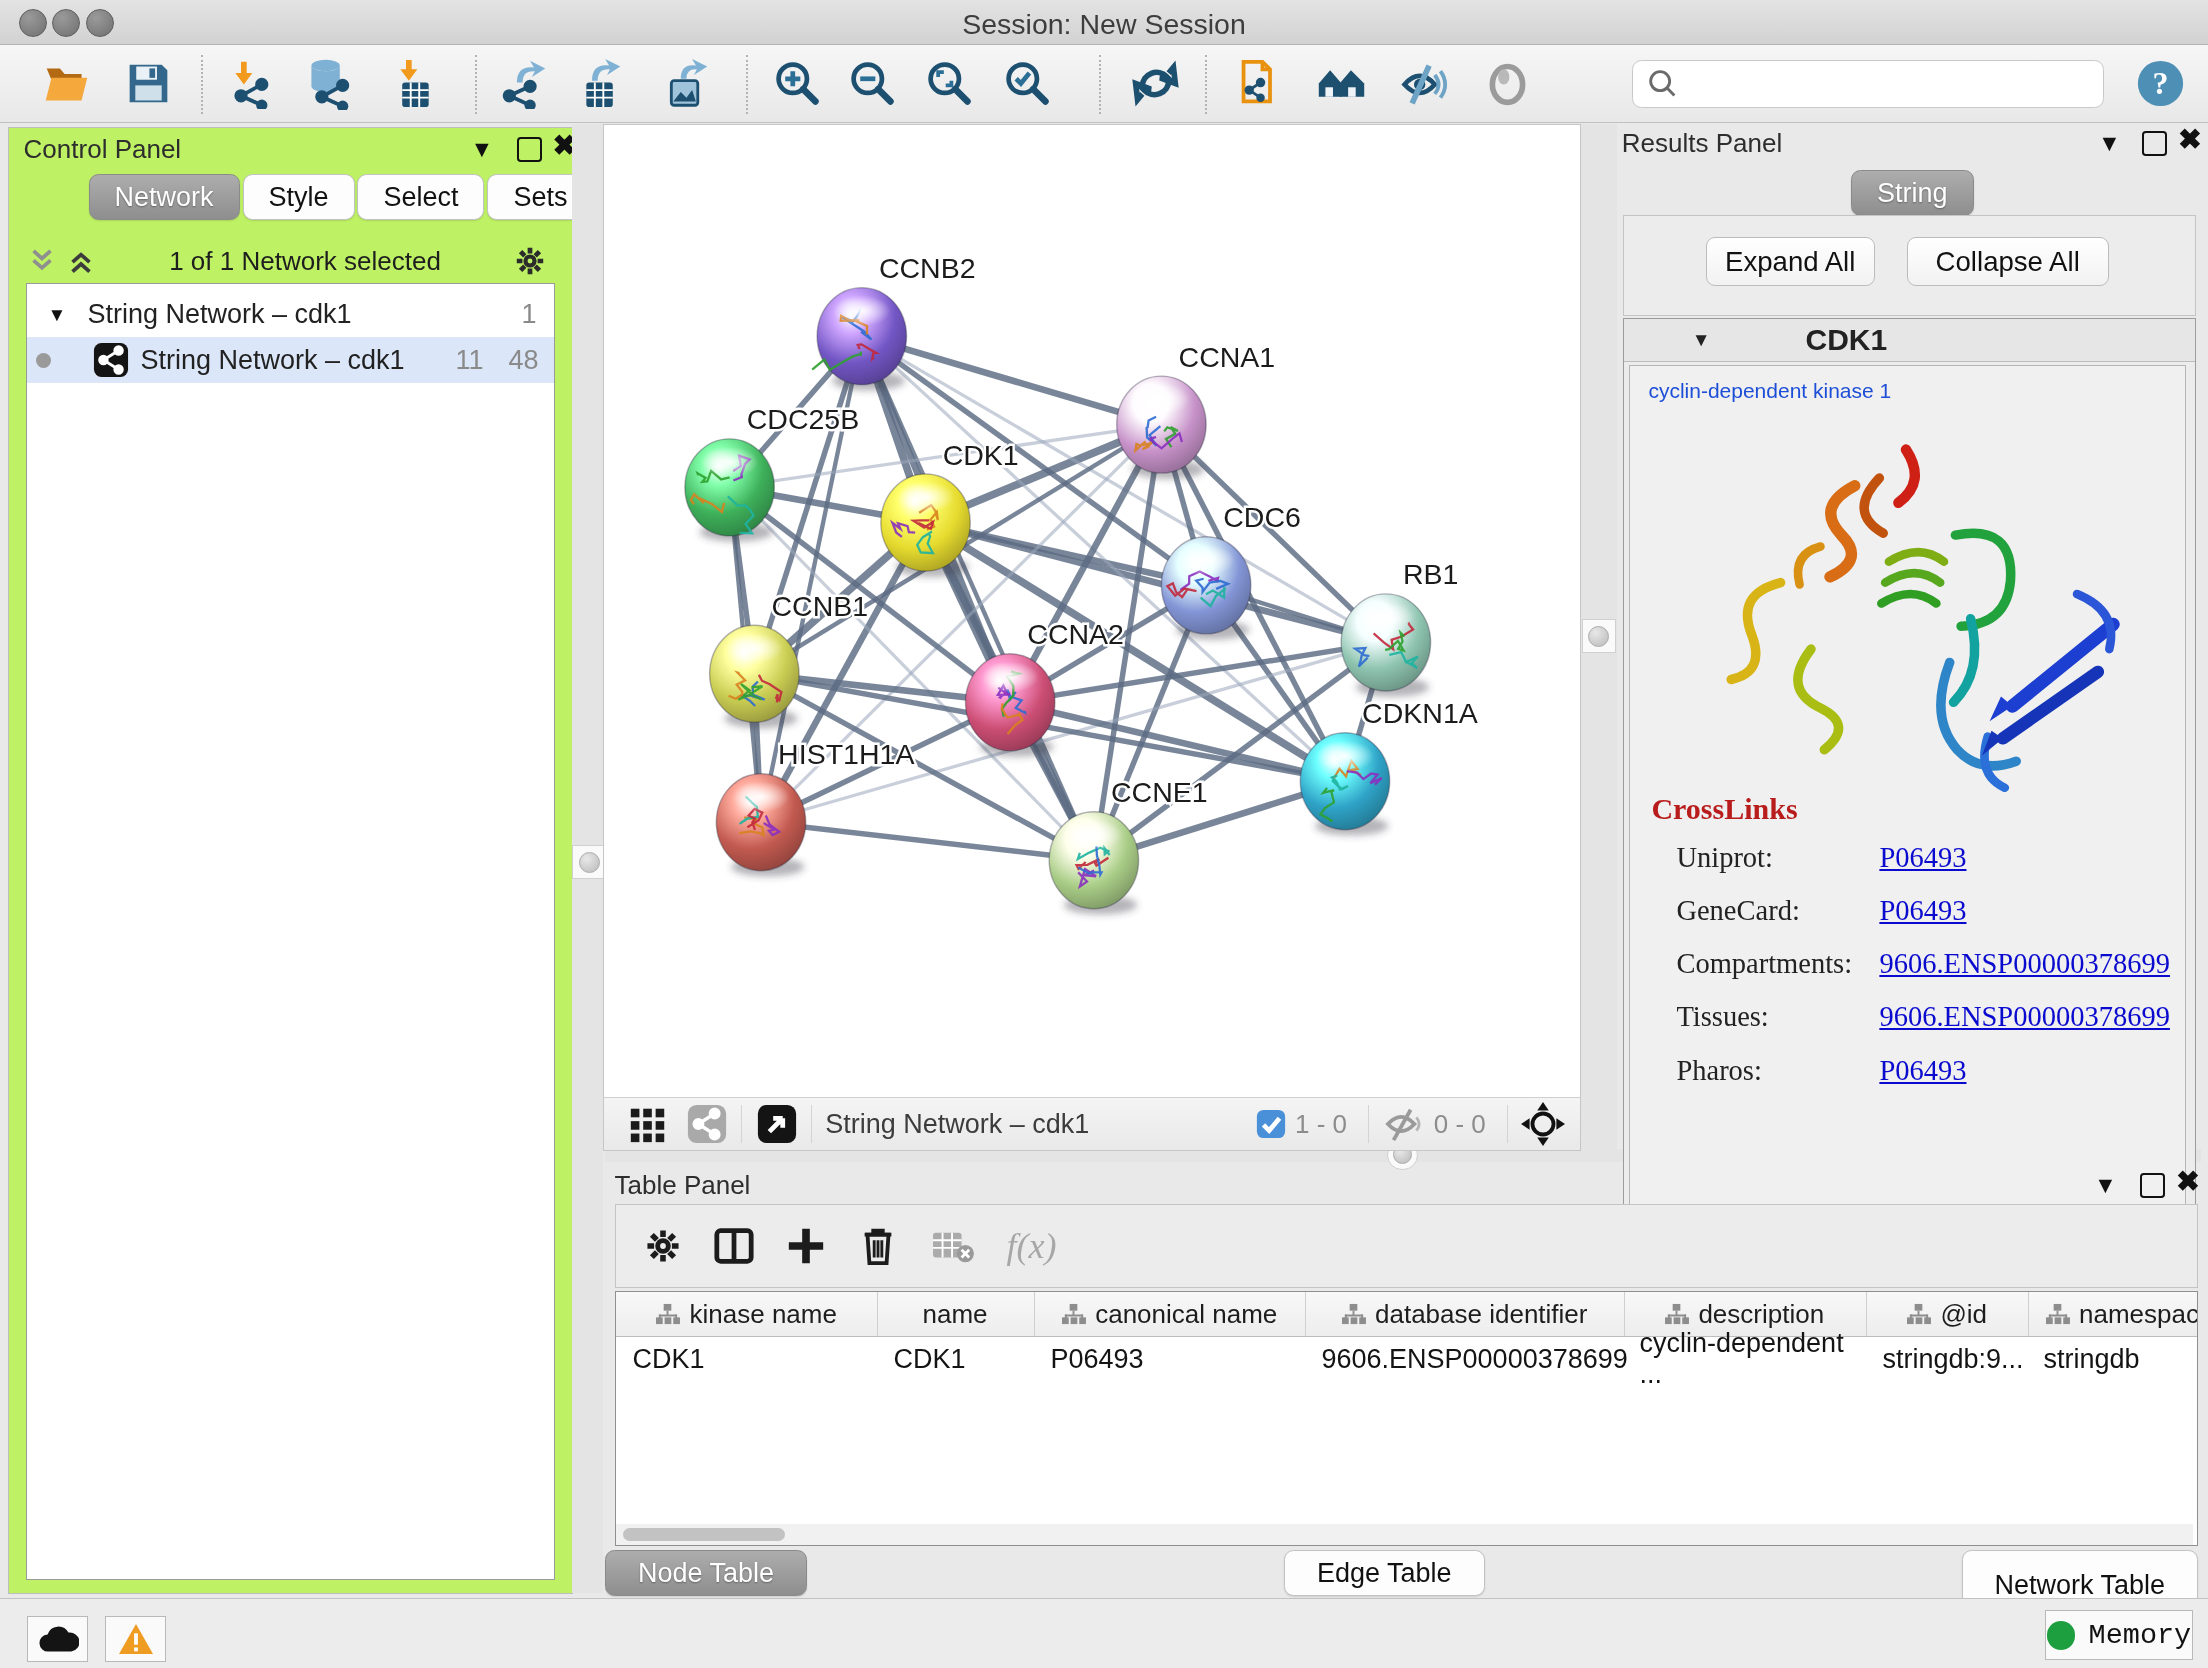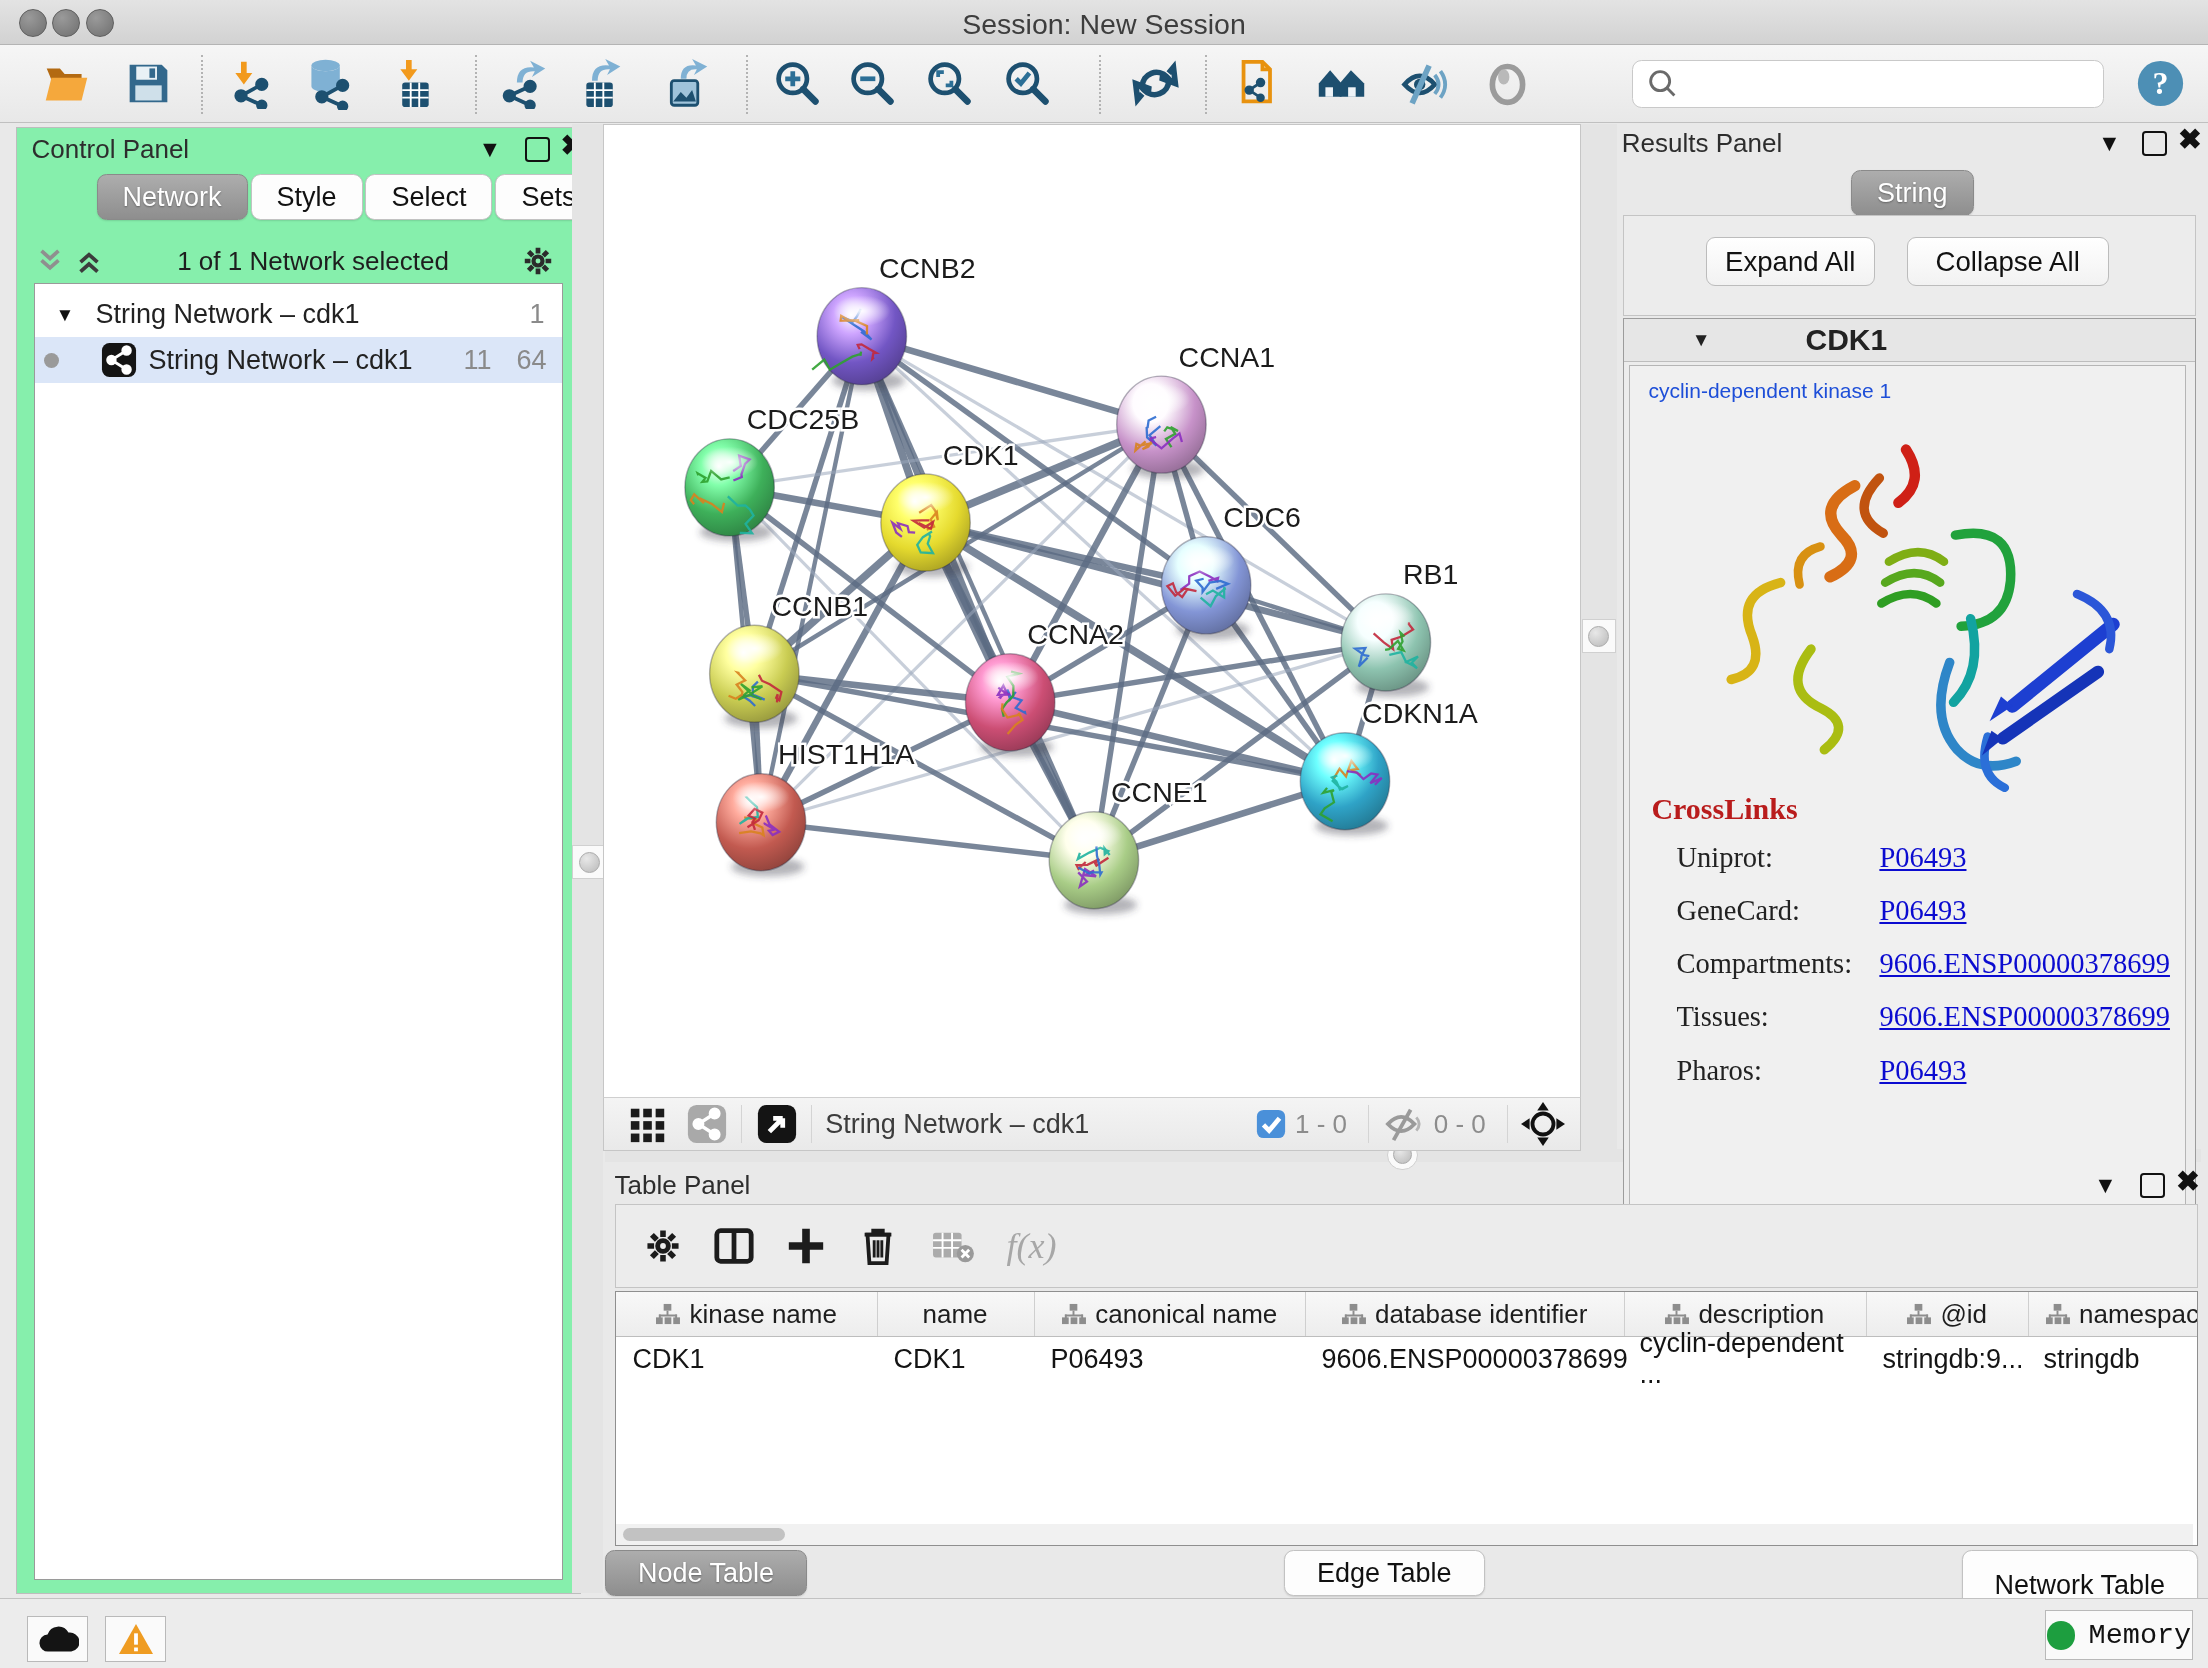--- a/index.html
+++ b/index.html
@@ -32,21 +32,21 @@
   .close-x{font-size:28.5px;font-weight:bold;color:#111;}
   .tab{height:44px;padding:0 25px;display:inline-flex;align-items:center;justify-content:center;
     font-size:27px;background:#fdfdfd;border:1px solid #c2c2c2;border-radius:9.5px;
     margin-right:2.9px;color:#111;box-shadow:0 1px 1.9px rgba(0,0,0,.12);}
   .tab.sel{background:linear-gradient(#adadad,#8e8e8e);color:#fff;border-color:#8a8a8a;
     text-shadow:0 1px 1.9px rgba(0,0,0,.35);}
   .btn{background:linear-gradient(#ffffff,#f2f2f2);border:1.9px solid #bcbcbc;border-radius:9px;
     font-size:27.6px;color:#111;display:inline-flex;align-items:center;justify-content:center;}
   
   #control-panel{position:absolute;left:7.6px;top:127px;width:563px;height:1465px;
-    background:#86efac;border:1px solid #bdbdbd;margin-left:8px;}
+    background:#bef264;border:1px solid #bdbdbd;}
   #cp-tree{position:absolute;left:17px;top:155px;width:527px;height:1295px;background:#fff;
     border:1.9px solid #9a9a9a;}
   .tree-row{position:absolute;left:0;width:100%;height:46px;display:flex;align-items:center;font-size:27px;}
   .tree-row.sel{background:#dbe6f8;}
   .count{color:#8a8a8a;font-size:27px;}
   
   .vsplit{position:absolute;background:#e4e4e4;}
   .grip{position:absolute;width:32px;height:32px;background:#fafafa;border:1px solid #d0d0d0;
     display:flex;align-items:center;justify-content:center;}
   .grip i{width:19px;height:19px;border-radius:50%;
@@ -315,21 +315,21 @@
           <rect x="1" y="1" width="36" height="36" rx="8" fill="#141414"></rect>
           <g stroke="#fff" stroke-width="3" fill="#fff">
             <circle cx="27" cy="9" r="4"></circle>
             <circle cx="11" cy="19" r="4"></circle>
             <circle cx="27" cy="29" r="4"></circle>
             <path d="M27 9 11 19l16 10" fill="none"></path>
           </g>
         </svg>
       <span style="margin-left:11.4px">String Network – cdk1</span>
       <span class="count" style="margin-left:auto">11</span>
-      <span class="count" style="margin-left:25px;margin-right:15px">64</span>
+      <span class="count" style="margin-left:25px;margin-right:15px">48</span>
     </div>
   </div>
 </div>
 
 <div class="vsplit" style="left:572px;top:124px;width:31px;height:1469px">
   <div class="grip" style="left:0px;top:721px">
       <i></i>
     </div>
 </div>
 <div class="vsplit" style="left:1580px;top:124px;width:37px;height:1025px">

